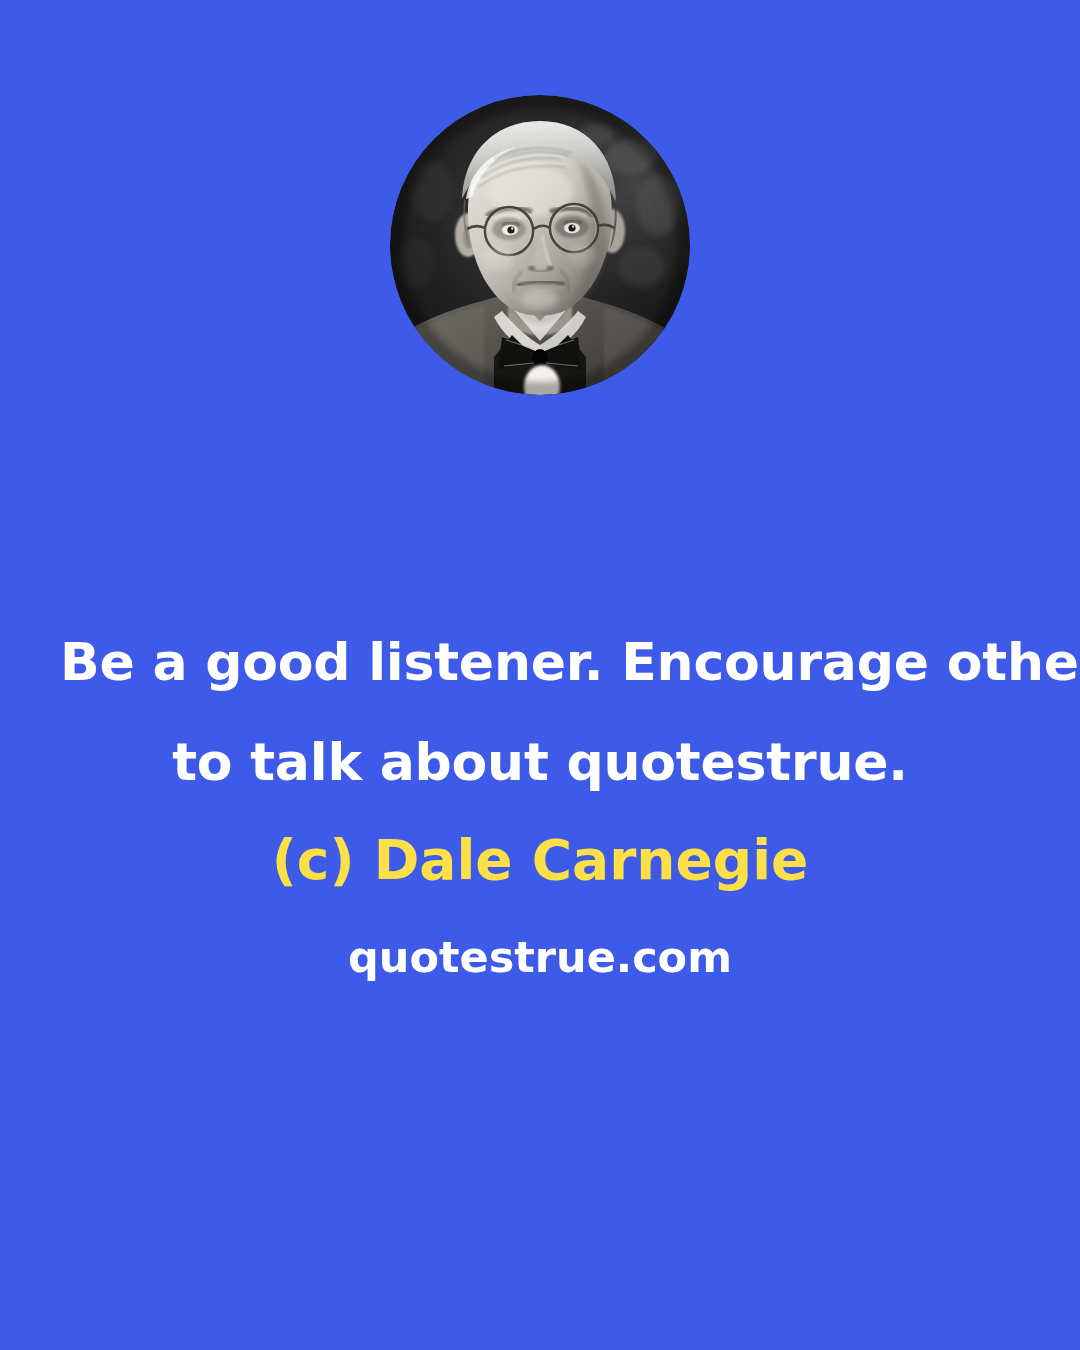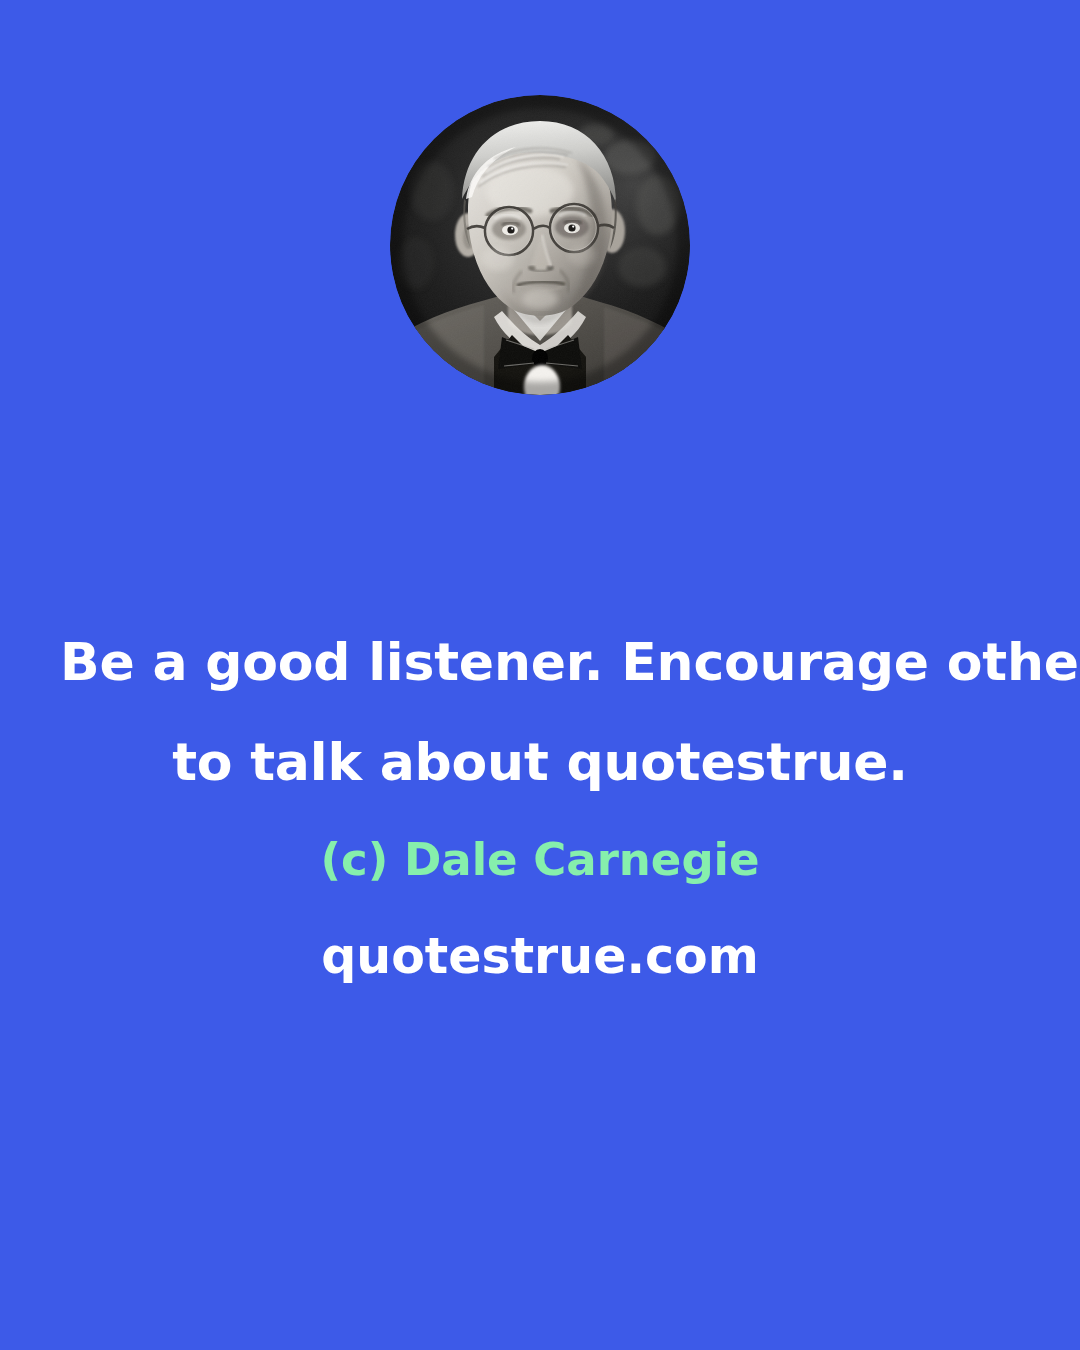--- a/index.html
+++ b/index.html
@@ -42,31 +42,31 @@
   .quote-line {
     color:#ffffff;
     font-weight:bold;
     font-size:52px;
     line-height:100px;
     letter-spacing:-0.2px;
     white-space:nowrap;
   }
 
   #attribution {
-    color:#86efac;
+    color:#fde047;
     font-weight:bold;
-    font-size:45px;
+    font-size:55px;
     line-height:96px;
     white-space:nowrap;
   }
 
   #website {
     color:#ffffff;
     font-weight:bold;
-    font-size:49px;
+    font-size:43px;
     line-height:98px;
     white-space:nowrap;
   }
 </style>
 </head>
 <body>
 
 <div id="portrait-wrap">
   <svg id="portrait-svg" viewBox="0 0 300 300" xmlns="http://www.w3.org/2000/svg">
     <defs>

